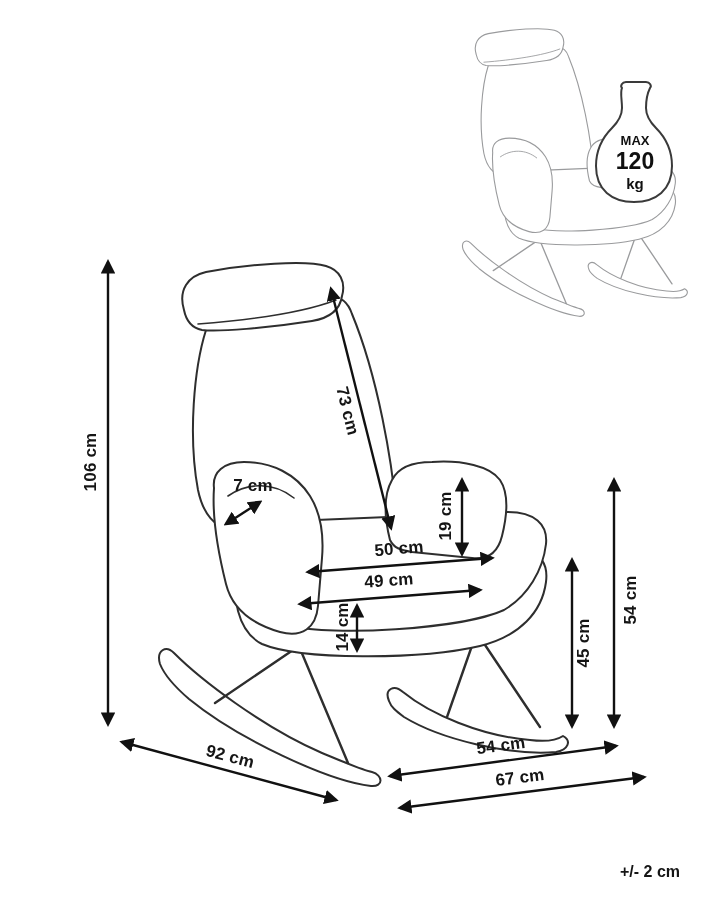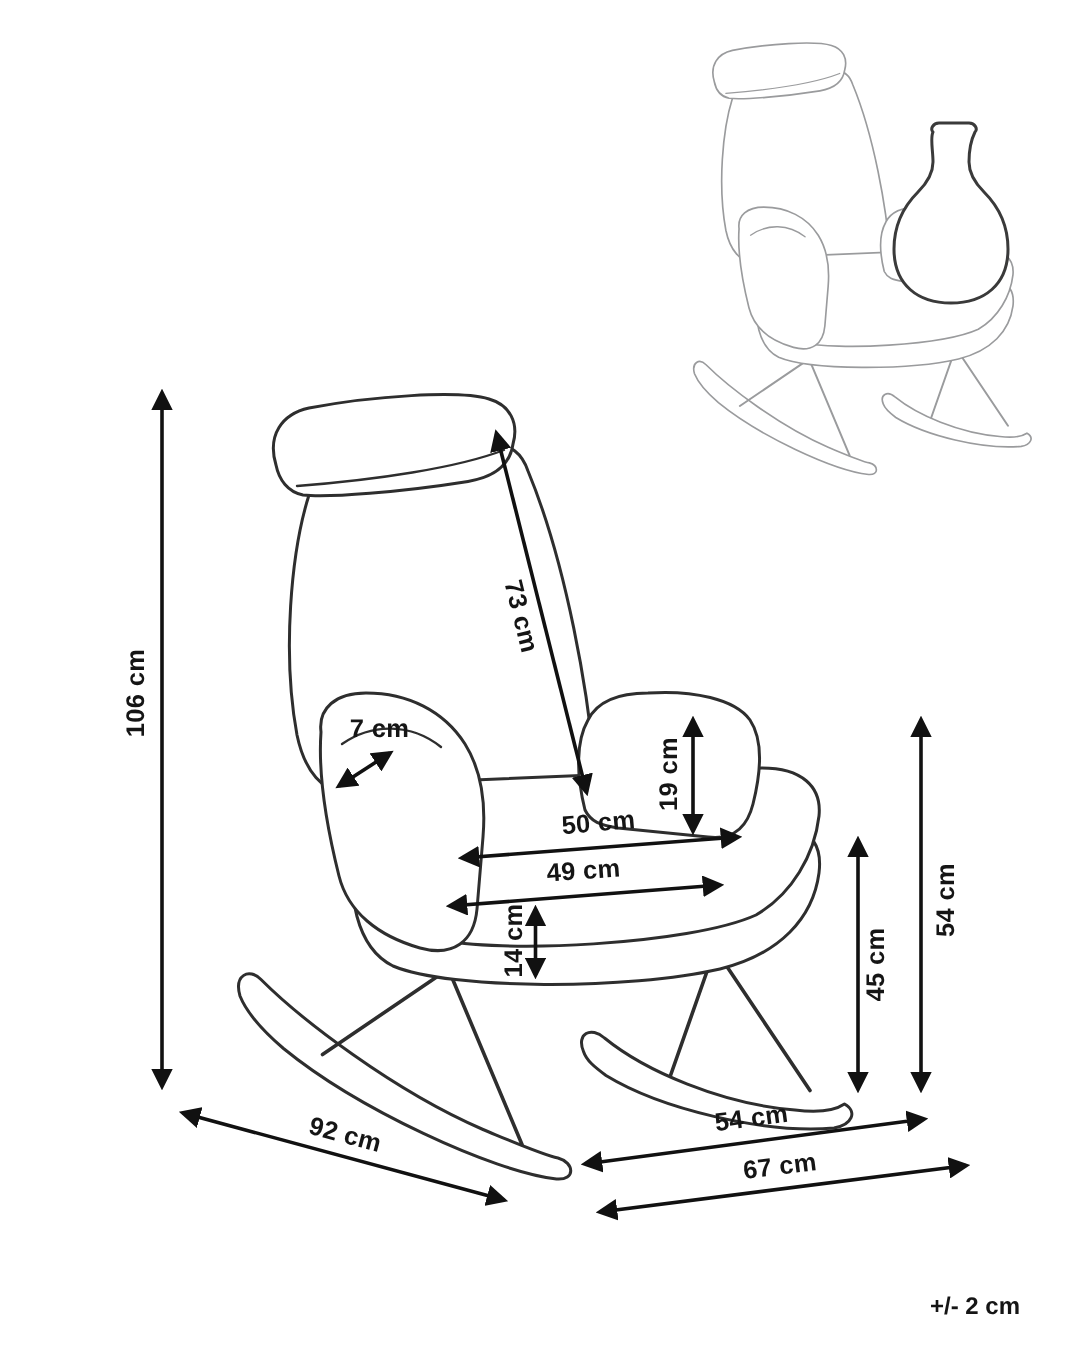--- a/index.html
+++ b/index.html
@@ -106,16 +106,21 @@
   <div class="dim" style="left:253px;top:486px;transform:translate(-50%,-50%);">7 cm</div>
   <div class="dim" style="left:446px;top:516px;transform:translate(-50%,-50%) rotate(-90deg);">19 cm</div>
   <div class="dim" style="left:399px;top:549px;transform:translate(-50%,-50%) rotate(-5deg);">50 cm</div>
   <div class="dim" style="left:389px;top:581px;transform:translate(-50%,-50%) rotate(-4deg);">49 cm</div>
   <div class="dim" style="left:343px;top:627px;transform:translate(-50%,-50%) rotate(-90deg);">14 cm</div>
   <div class="dim" style="left:584px;top:643px;transform:translate(-50%,-50%) rotate(-90deg);">45 cm</div>
   <div class="dim" style="left:631px;top:600px;transform:translate(-50%,-50%) rotate(-90deg);">54 cm</div>
   <div class="dim" style="left:501px;top:746px;transform:translate(-50%,-50%) rotate(-7.5deg);">54 cm</div>
   <div class="dim" style="left:520px;top:778px;transform:translate(-50%,-50%) rotate(-7deg);">67 cm</div>
 
+  <div class="max-badge">
+    <span class="s1">MAX</span>
+    <span class="s2">120</span>
+    <span class="s3">kg</span>
+  </div>
 
   <div class="tolerance" style="left:650px;top:872px;transform:translate(-50%,-50%);">+/- 2 cm</div>
 
 </div>
 
 </body></html>

